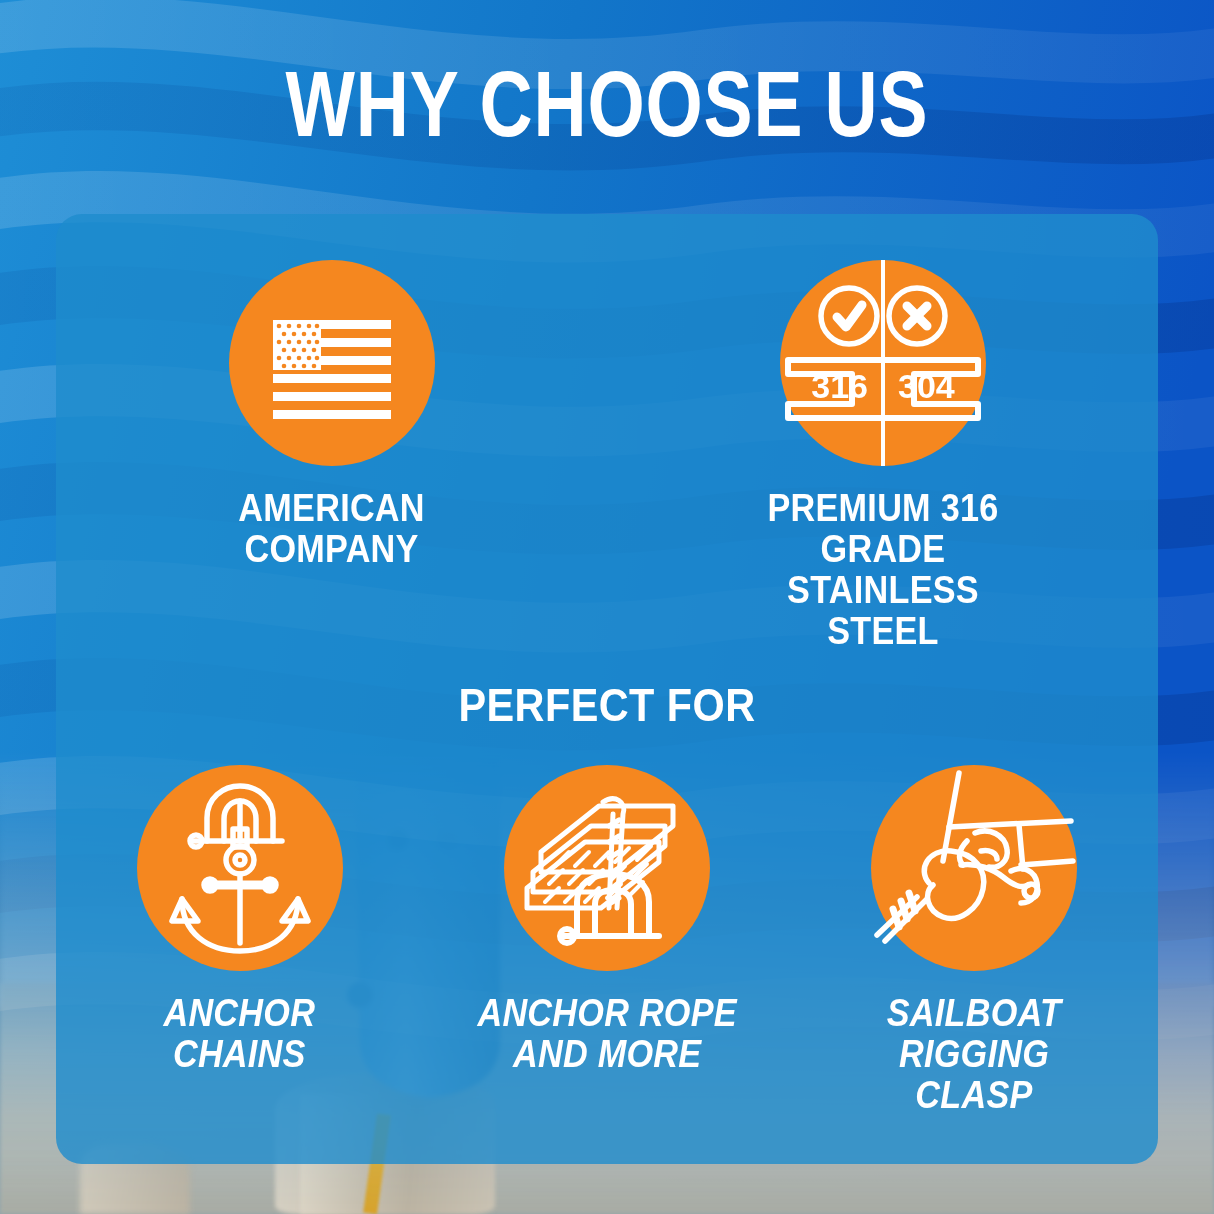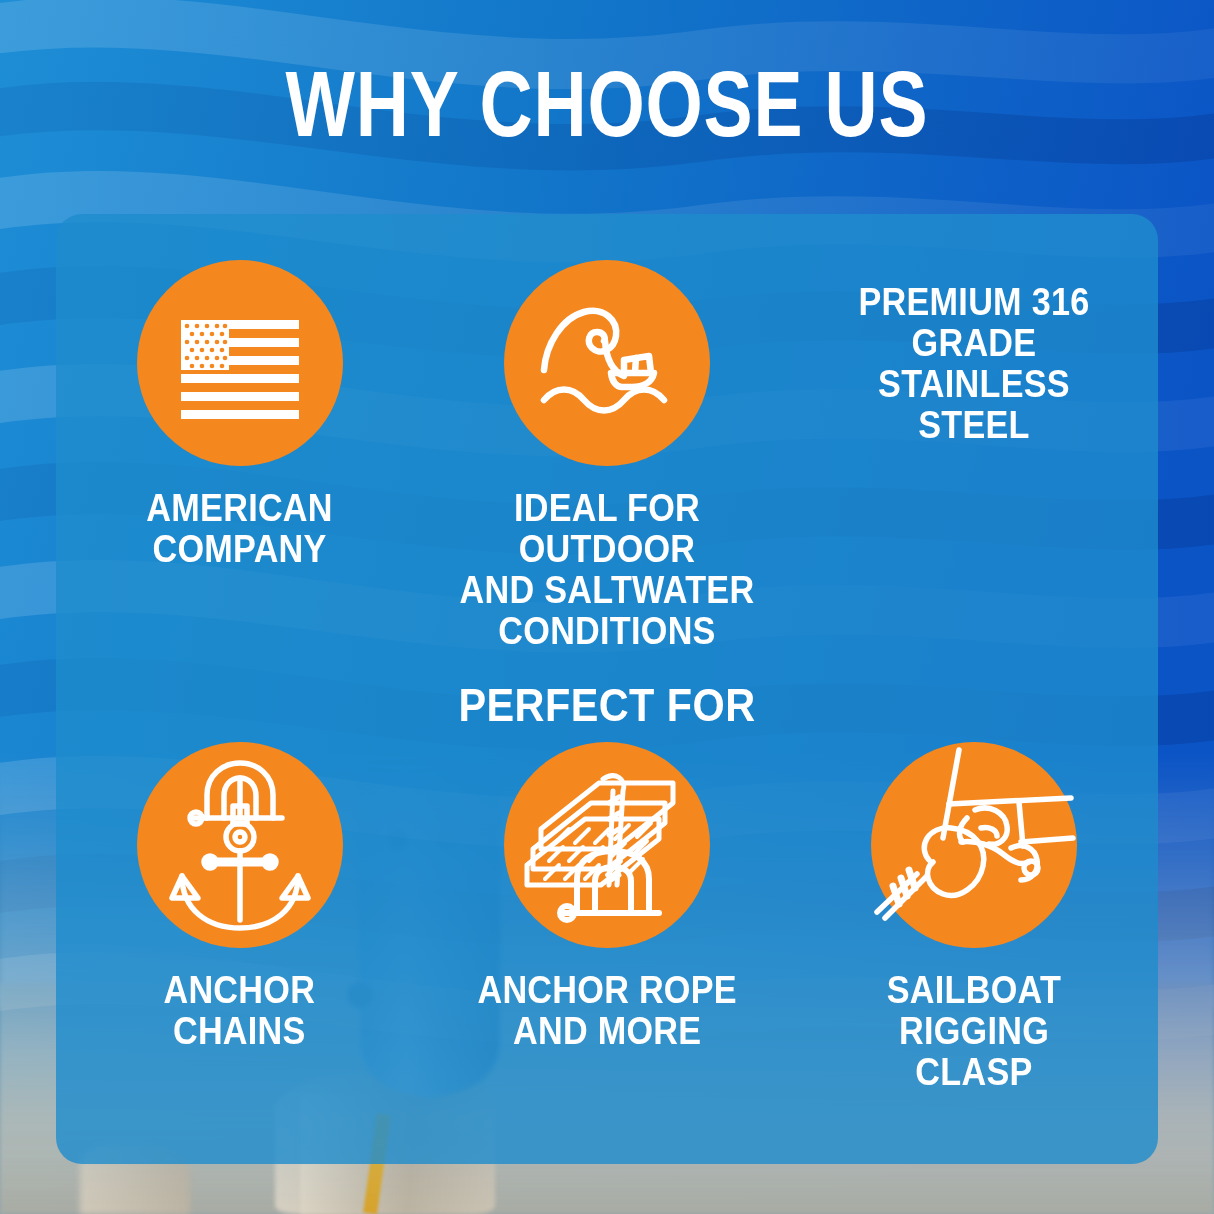--- a/index.html
+++ b/index.html
@@ -98,21 +98,21 @@
 
   
   .feature-row {
     position:absolute;
     left:56px; width:1102px;
     display:flex;
     justify-content:space-around;
     align-items:flex-start;
   }
   #row-features { top:260px; }
-  #row-perfect  { top:742px; }
+  #row-perfect  { top:765px;font-style:italic; }
 
   .feature-cell {
     width:340px;
     display:flex;
     flex-direction:column;
     align-items:center;
   }
 
   .icon-circle {
     width:206px; height:206px;
@@ -290,44 +290,48 @@
               <circle cx="45" cy="76" r="2.3"></circle>
               <circle cx="55" cy="76" r="2.3"></circle>
           </g>
         </g>
       </svg>
     </div>
     <div class="feature-label">AMERICAN
 COMPANY</div>
   </div>
 
+
   <div class="feature-cell">
     <div class="icon-circle">
-      <svg width="150" height="150" viewBox="0 0 150 150">
-        <g fill="none" stroke="#ffffff" stroke-width="6.5" stroke-linecap="round" stroke-linejoin="round">
-
-          <path d="M12 82 C14 56 30 30 52 24 C72 19 86 32 84 48 C82 62 68 68 60 60 C54 54 57 44 65 44 C71 44 74 49 72 53"></path>
-
-          <path d="M73 53 C74 68 78 82 92 88"></path>
-
-          <path d="M79 85 L122 85 C120 94 112 99 100 99 L90 99 C84 99 80 93 79 85 Z"></path>
-
-          <path d="M92 85 L92 72 L117 68 L119 85"></path>
-          <path d="M103 84 L104 70"></path>
-
-          <path d="M12 112 C24 98 40 98 52 112 C64 126 80 126 92 112 C104 98 120 98 132 112"></path>
-        </g>
+      <svg width="206" height="206" viewBox="0 0 206 206">
+
+        <line x1="103" y1="0" x2="103" y2="206" stroke="#ffffff" stroke-width="4"></line>
+        <g fill="none" stroke="#ffffff" stroke-width="5.5">
+
+          <circle cx="69" cy="56" r="28"></circle>
+
+          <circle cx="137" cy="56" r="28"></circle>
+        </g>
+
+        <path d="M57 57 L66 67 L82 45" fill="none" stroke="#ffffff" stroke-width="9" stroke-linecap="round" stroke-linejoin="round"></path>
+
+        <g stroke="#ffffff" stroke-width="9" stroke-linecap="round">
+          <line x1="127" y1="46" x2="147" y2="66"></line>
+          <line x1="147" y1="46" x2="127" y2="66"></line>
+        </g>
+
+        <g fill="none" stroke="#ffffff" stroke-width="6" stroke-linejoin="round">
+          <path d="M8 100 L198 100 L198 114 L134 114 L134 144 L198 144 L198 158 L8 158 L8 144 L72 144 L72 114 L8 114 Z"></path>
+        </g>
+
+        <text x="88" y="138" fill="#ffffff" font-family="'Liberation Sans',sans-serif" font-size="34" font-weight="700" text-anchor="end">316</text>
+        <text x="118" y="138" fill="#ffffff" font-family="'Liberation Sans',sans-serif" font-size="34" font-weight="700" text-anchor="start">304</text>
       </svg>
     </div>
-    <div class="feature-label">IDEAL FOR OUTDOOR
-AND SALTWATER
-CONDITIONS</div>
-  </div>
-
-  <div class="feature-cell">
     <div class="feature-label">PREMIUM 316
 GRADE STAINLESS
 STEEL</div>
   </div>
 </div>
 
 <h2 id="perfect-for-heading">PERFECT FOR</h2>
 
 <div id="row-perfect" class="feature-row">
 

